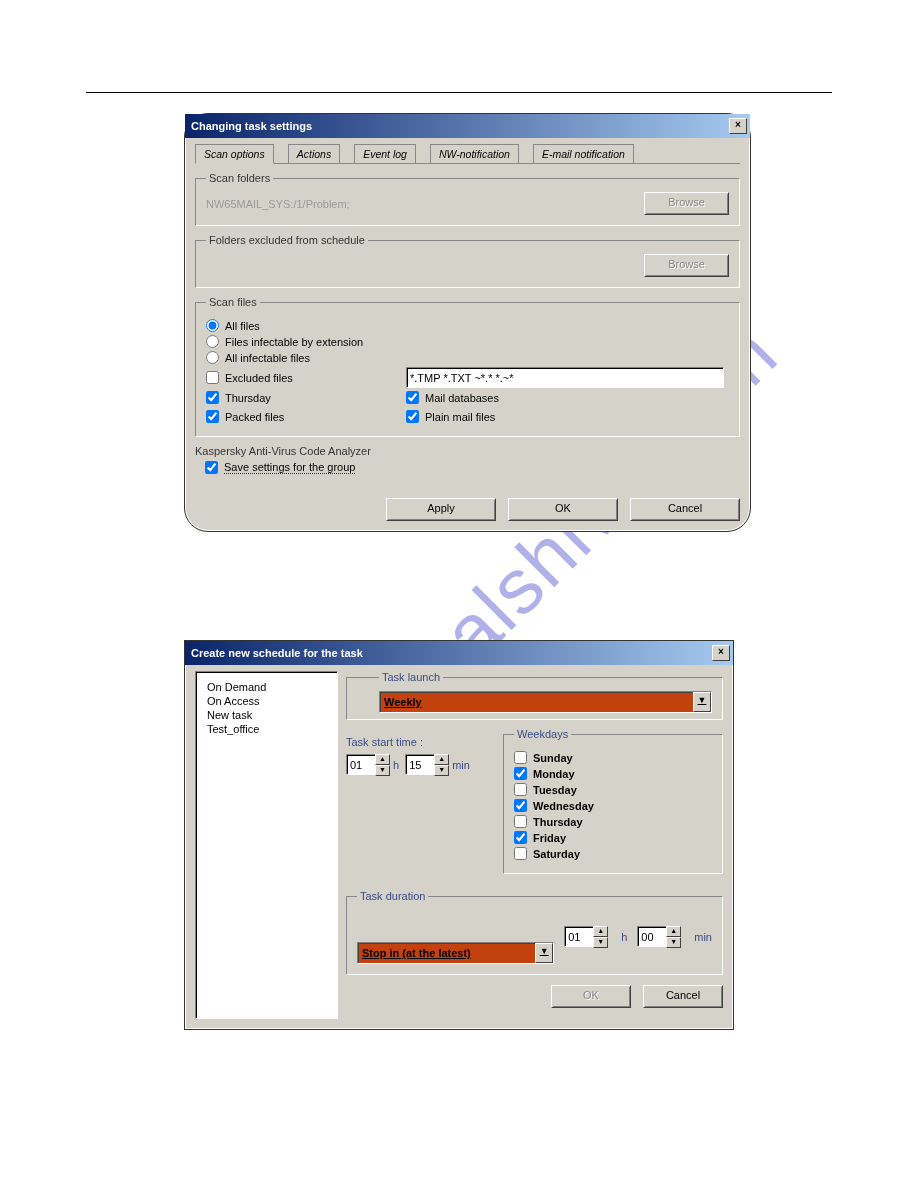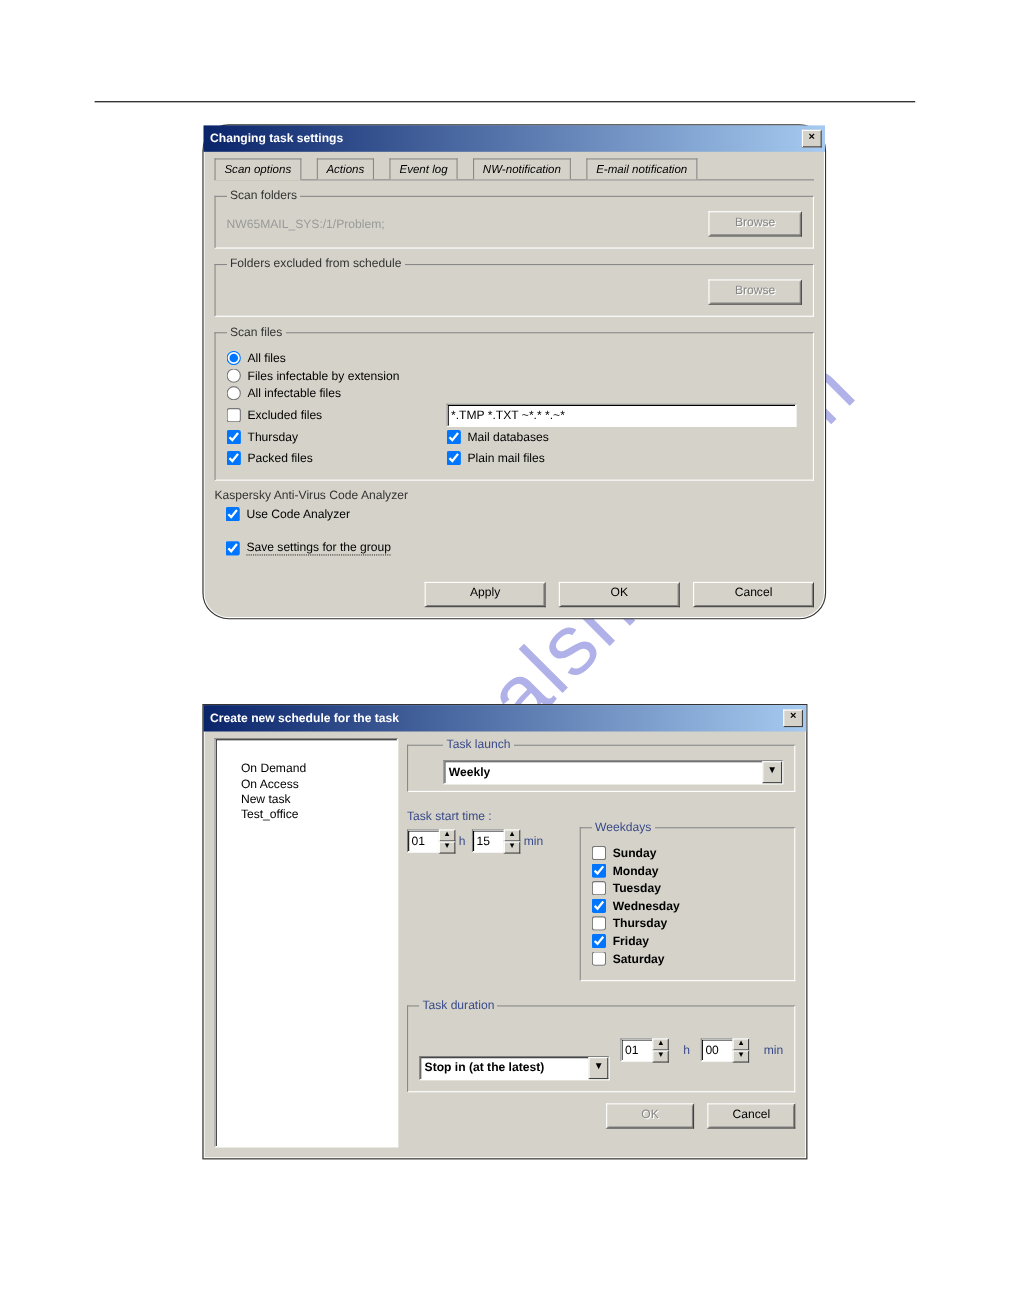--- a/index.html
+++ b/index.html
@@ -153,37 +153,38 @@
 }
 .scan-grid-row .left {
   width: 180px;
 }
 .listbox {
   background: #fff;
   border: 1px solid #808080;
   border-right-color: #fff;
   border-bottom-color: #fff;
   box-shadow: inset 1px 1px 0 #000;
-  padding: 20px;
+  padding: 8px;
 }
 .listbox div {
   padding: 1px 3px;
 }
 .combo {
-  background: #ffffff;
+  background: #c2410c;
   border: 1px solid #808080;
   border-right-color: #fff;
   border-bottom-color: #fff;
   box-shadow: inset 1px 1px 0 #404040;
   display: flex;
   align-items: center;
   justify-content: space-between;
   height: 20px;
   padding: 0 0 0 4px;
   font-weight: bold;
+  text-decoration: underline;
 }
 .combo .arrow {
   width: 16px;
   height: 18px;
   background: #d5d3c9;
   border: 1px solid #fff;
   border-right-color: #404040;
   border-bottom-color: #404040;
   text-align: center;
   line-height: 14px;
@@ -315,24 +316,20 @@
               </div>
             <div class="check-row">
                 <input type="checkbox" checked="" style="">
                 <span>Plain mail files</span>
               </div>
           </div>
         </div>
       </fieldset>
 
       <div class="section-label">Kaspersky Anti-Virus Code Analyzer</div>
-      <div class="check-row" style="margin-left:10px; margin-bottom:18px;">
-          <input type="checkbox" checked="" style="">
-          <span>Use Code Analyzer</span>
-        </div>
 
       <div class="check-row" style="margin-left:10px;">
           <input type="checkbox" checked="" style="">
           <span class="dotted-underline">Save settings for the group</span>
         </div>
 
       <div class="bottom-buttons">
         <div class="btn">Apply</div>
         <div class="btn">OK</div>
         <div class="btn">Cancel</div>
@@ -379,21 +376,21 @@
                 <input class="text-input" value="15" style="">
                 <span class="arrows">
                     <span>▲</span>
                     <span>▼</span>
                   </span>
               </span>
               <span class="label-sm">min</span>
             </div>
           </div>
 
-          <fieldset class="fieldset-blue" style="flex:1;margin-top:18px;">
+          <fieldset class="fieldset-blue" style="flex:1;">
             <legend>Weekdays</legend>
             <div class="check-row">
                 <input type="checkbox" style="">
                 <b>Sunday</b>
               </div>
             <div class="check-row">
                 <input type="checkbox" checked="" style="">
                 <b>Monday</b>
               </div>
             <div class="check-row">

